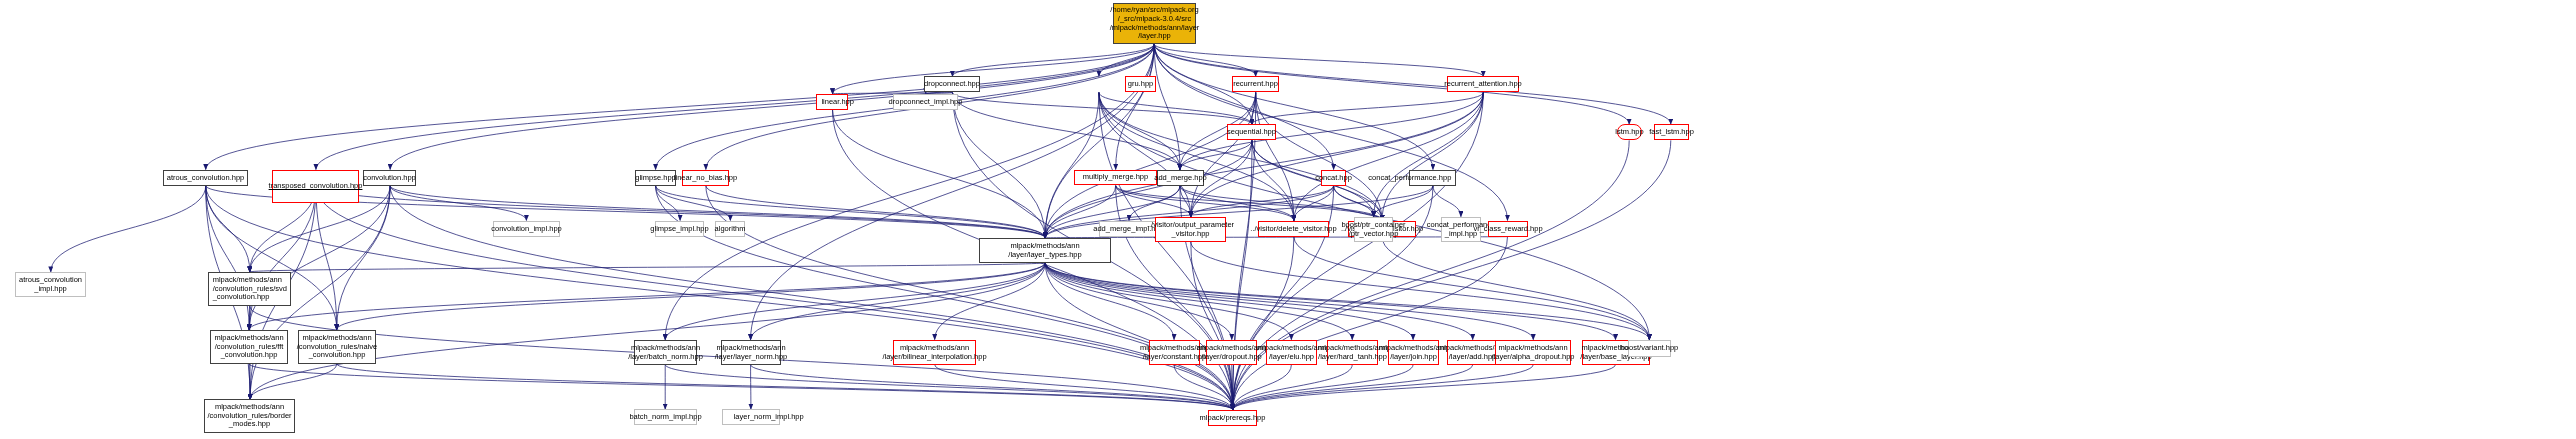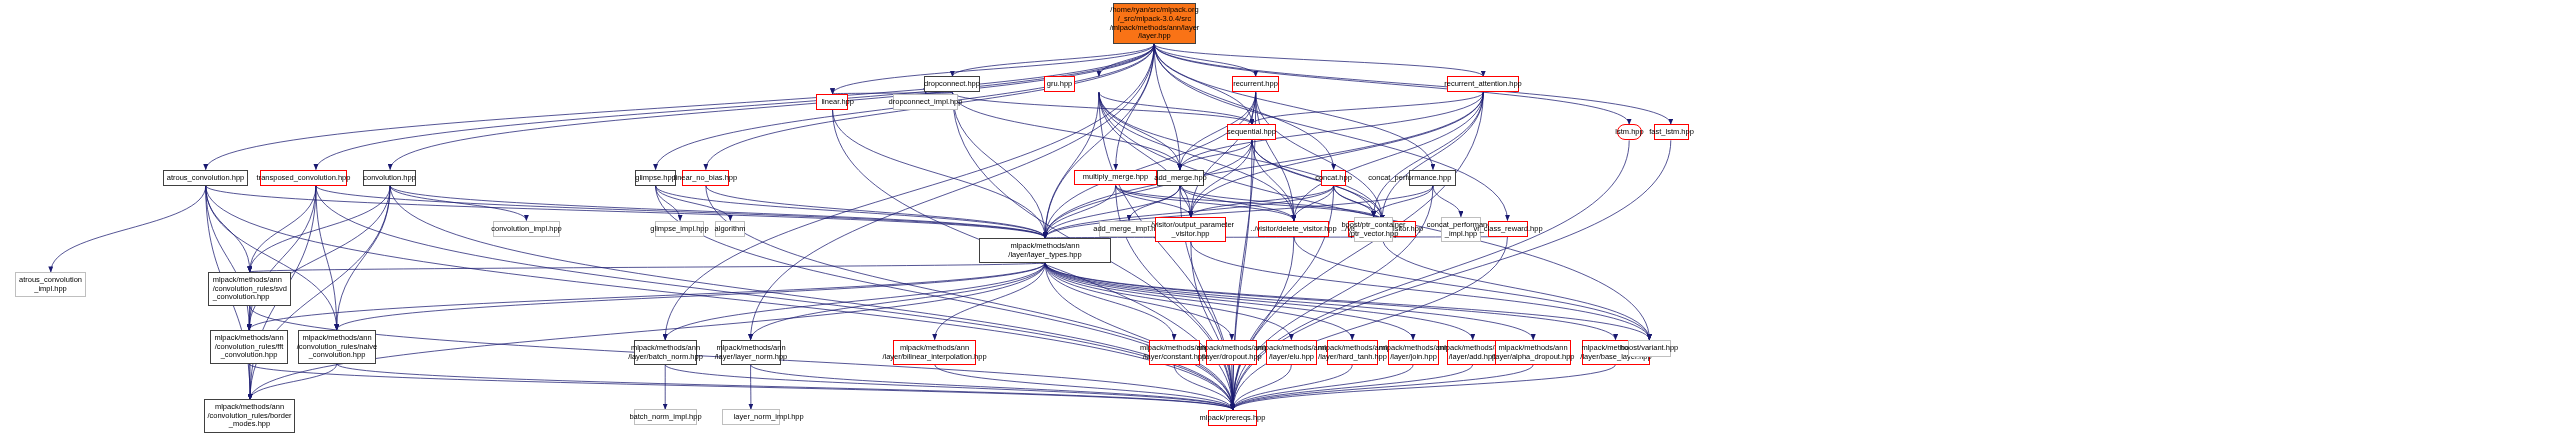--- a/index.html
+++ b/index.html
@@ -3,21 +3,21 @@
 <meta charset="utf-8">
 <style>
   html, body { margin: 0; padding: 0; background: #ffffff; }
   body { width: 2576px; height: 439px; overflow: hidden; position: relative;
          font-family: "Liberation Sans", sans-serif; }
   #graph { position: absolute; left: 0; top: 0; width: 2576px; height: 439px; }
   #edges { position: absolute; left: 0; top: 0; }
   .node { position: absolute; box-sizing: border-box; background: #ffffff;
           display: flex; align-items: center; justify-content: center; text-align: center;
           font-size: 7.5px; line-height: 8.7px; color: #000; padding: 1.2px 3.7px; white-space: pre-line; }
-  .node.root { background: #f97316; border: 0.9px solid #404040; }
+  .node.root { background: #eab308; border: 0.9px solid #404040; }
   .node.doc { border: 0.9px solid #404040; }
   .node.red { border: 0.9px solid #ff0000; }
   .node.ext { border: 0.9px solid #bfbfbf; }
   .node.left { text-align: left; justify-content: flex-start; }
   .edge { fill: none; stroke: #191970; stroke-width: 1.2; }
 </style>
 </head>
 <body>
 
 <div id="graph">
@@ -179,28 +179,28 @@
       <path d="M2371,587 C2371,623.5 1984.5,623.5 1984.5,660" class="edge" marker-end="url(#arrow)"></path>
       <path d="M2468.5,587 C2468.5,623.5 1984.5,623.5 1984.5,660" class="edge" marker-end="url(#arrow)"></path>
       <path d="M2601,587 C2601,623.5 1984.5,623.5 1984.5,660" class="edge" marker-end="url(#arrow)"></path>
     </svg>
 
   <div class="node root" style="left: 1113px; top: 3.1px; width: 83px; height: 41px;"><span>/home/ryan/src/mlpack.org
 /_src/mlpack-3.0.4/src
 /mlpack/methods/ann/layer
 /layer.hpp</span></div>
   <div class="node doc" style="left: 163px; top: 170px; width: 85px; height: 16px;"><span>atrous_convolution.hpp</span></div>
-  <div class="node red" style="left: 260px; top: 170px; width: 87px; height: 16px;"><span>transposed_convolution.hpp</span></div>
+  <div class="node red" style="left: 272px; top: 170px; width: 87px; height: 33px; text-decoration: underline;"><span>transposed_convolution.hpp</span></div>
   <div class="node doc" style="left: 363px; top: 170px; width: 53px; height: 16px;"><span>convolution.hpp</span></div>
   <div class="node doc" style="left: 635px; top: 170px; width: 41px; height: 16px;"><span>glimpse.hpp</span></div>
   <div class="node red" style="left: 682px; top: 170px; width: 47px; height: 16px;"><span>linear_no_bias.hpp</span></div>
   <div class="node red" style="left: 816px; top: 94px; width: 32px; height: 16px; padding-left: 15px;"><span>linear.hpp</span></div>
   <div class="node doc" style="left: 924px; top: 76px; width: 56px; height: 16px;"><span>dropconnect.hpp</span></div>
   <div class="node ext" style="left: 893px; top: 94px; width: 65px; height: 16px;"><span>dropconnect_impl.hpp</span></div>
-  <div class="node red" style="left: 1044px; top: 76px; width: 31px; height: 16px;"><span>gru.hpp</span></div>
+  <div class="node red" style="left: 1125px; top: 76px; width: 31px; height: 16px;"><span>gru.hpp</span></div>
   <div class="node red" style="left: 1074px; top: 170px; width: 83px; height: 15px;"><span>multiply_merge.hpp</span></div>
   <div class="node doc" style="left: 1157px; top: 170px; width: 47px; height: 16px;"><span>add_merge.hpp</span></div>
   <div class="node ext" style="left: 1099px; top: 221px; width: 59px; height: 16px;"><span>add_merge_impl.hpp</span></div>
   <div class="node red" style="left: 1232px; top: 76px; width: 47px; height: 16px;"><span>recurrent.hpp</span></div>
   <div class="node red" style="left: 1227px; top: 124px; width: 49px; height: 16px;"><span>sequential.hpp</span></div>
   <div class="node red" style="left: 1447px; top: 76px; width: 72px; height: 16px;"><span>recurrent_attention.hpp</span></div>
   <div class="node red" style="left: 1155px; top: 217px; width: 71px; height: 25px;"><span>../visitor/output_parameter
 _visitor.hpp</span></div>
   <div class="node red" style="left: 1258px; top: 221px; width: 71px; height: 16px;"><span>../visitor/delete_visitor.hpp</span></div>
   <div class="node red" style="left: 1348px; top: 221px; width: 68px; height: 16px;"><span>../visitor/delta_visitor.hpp</span></div>

